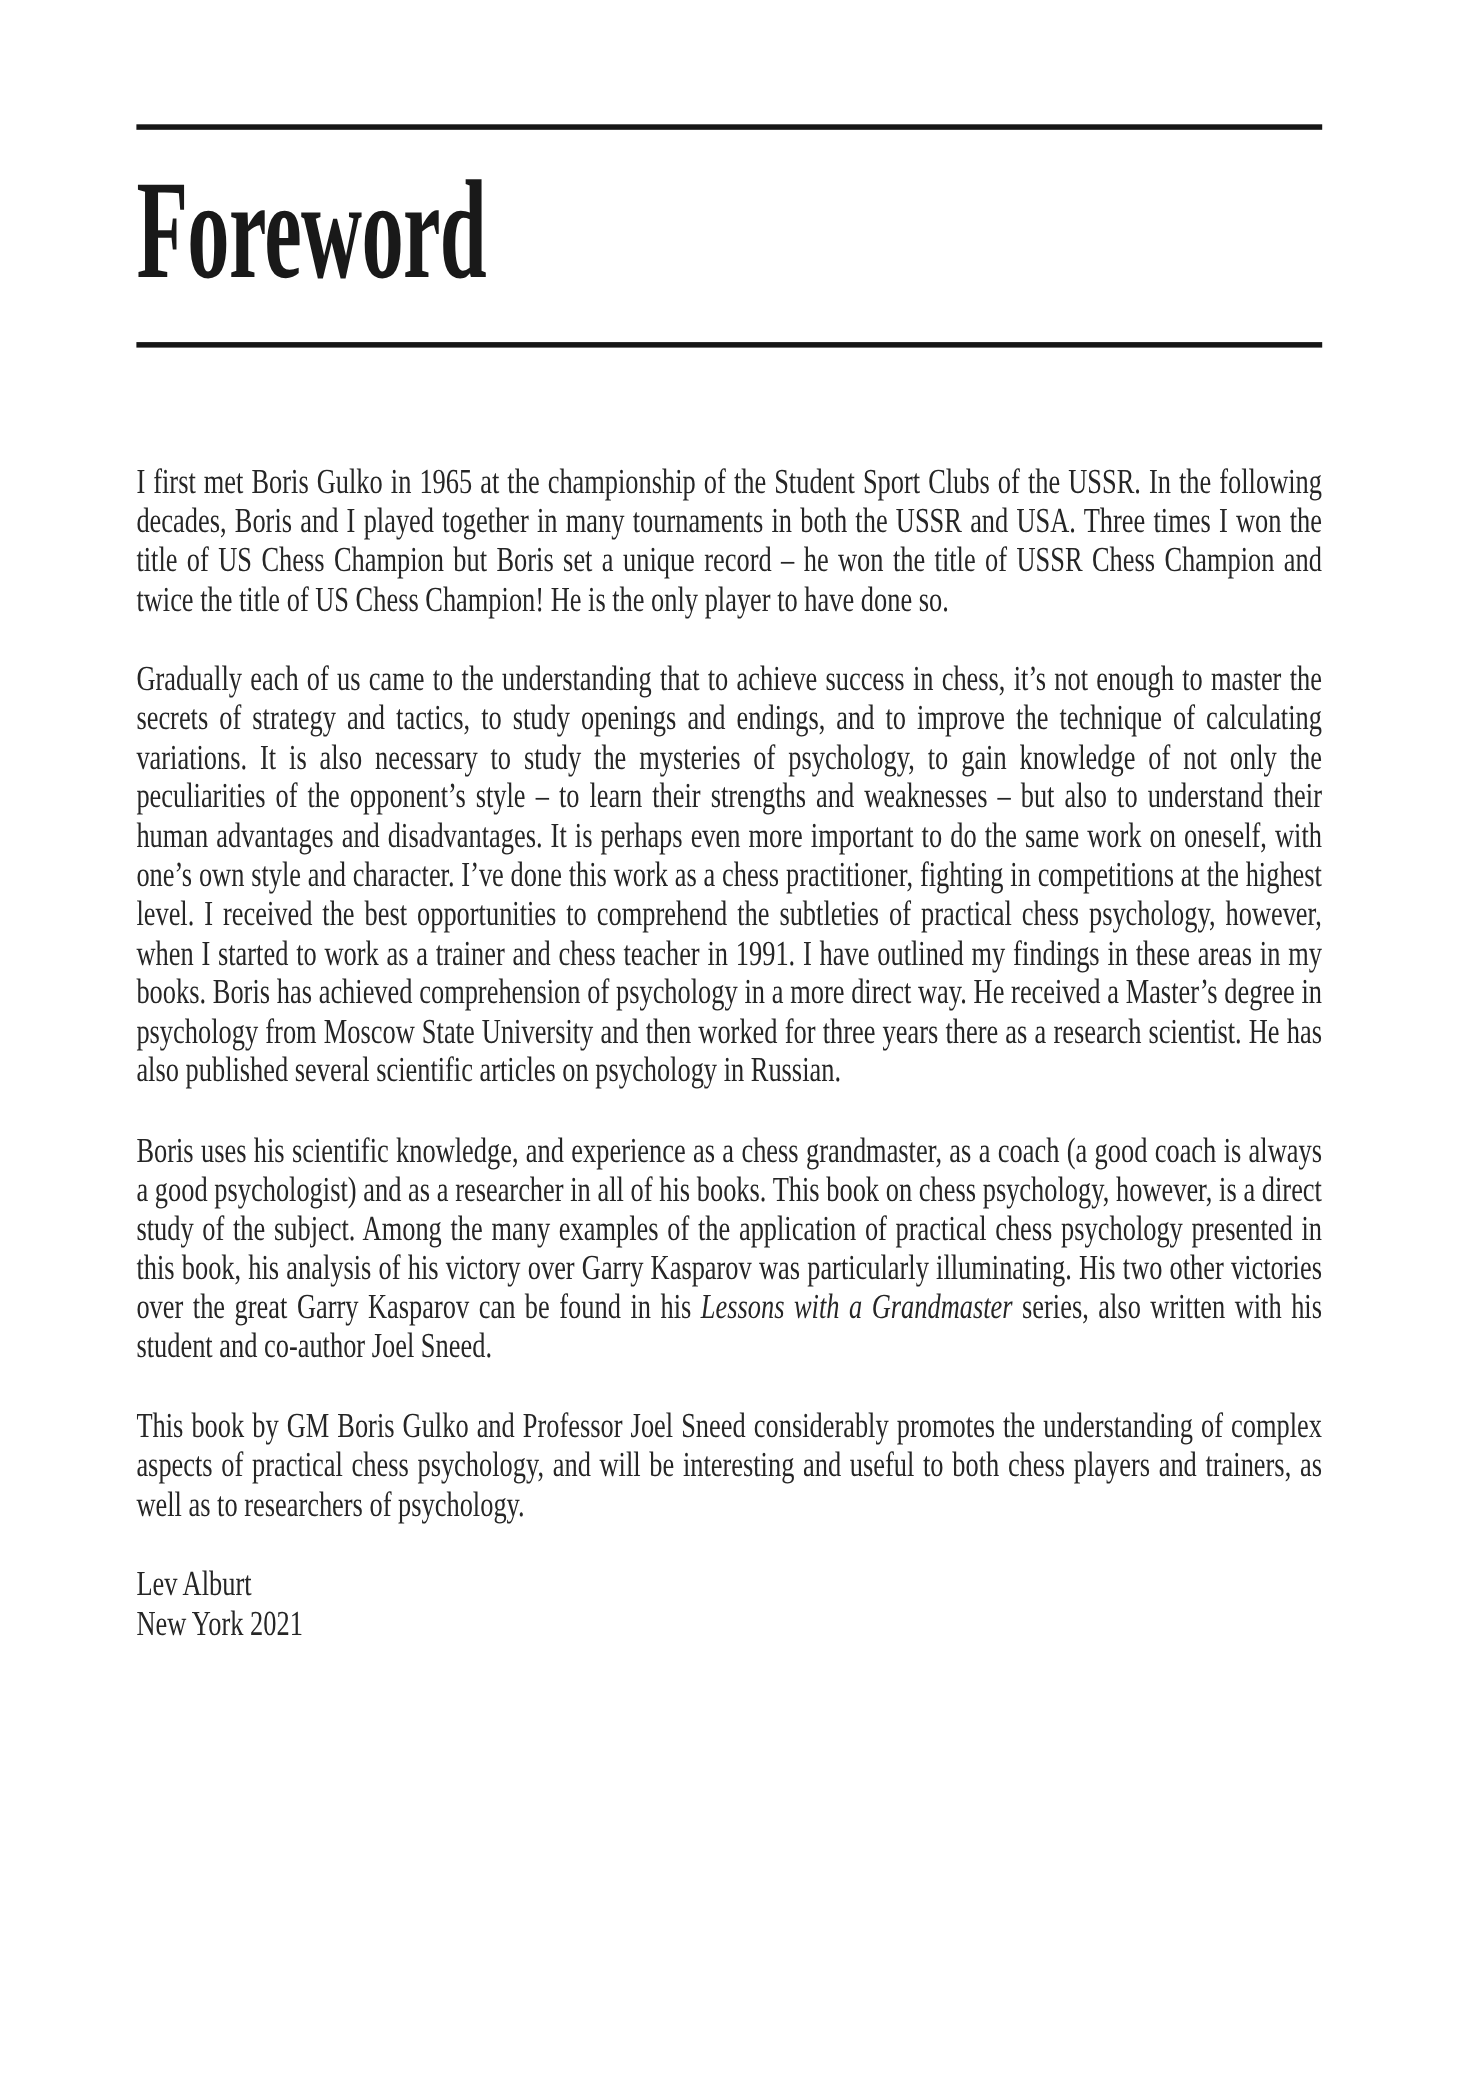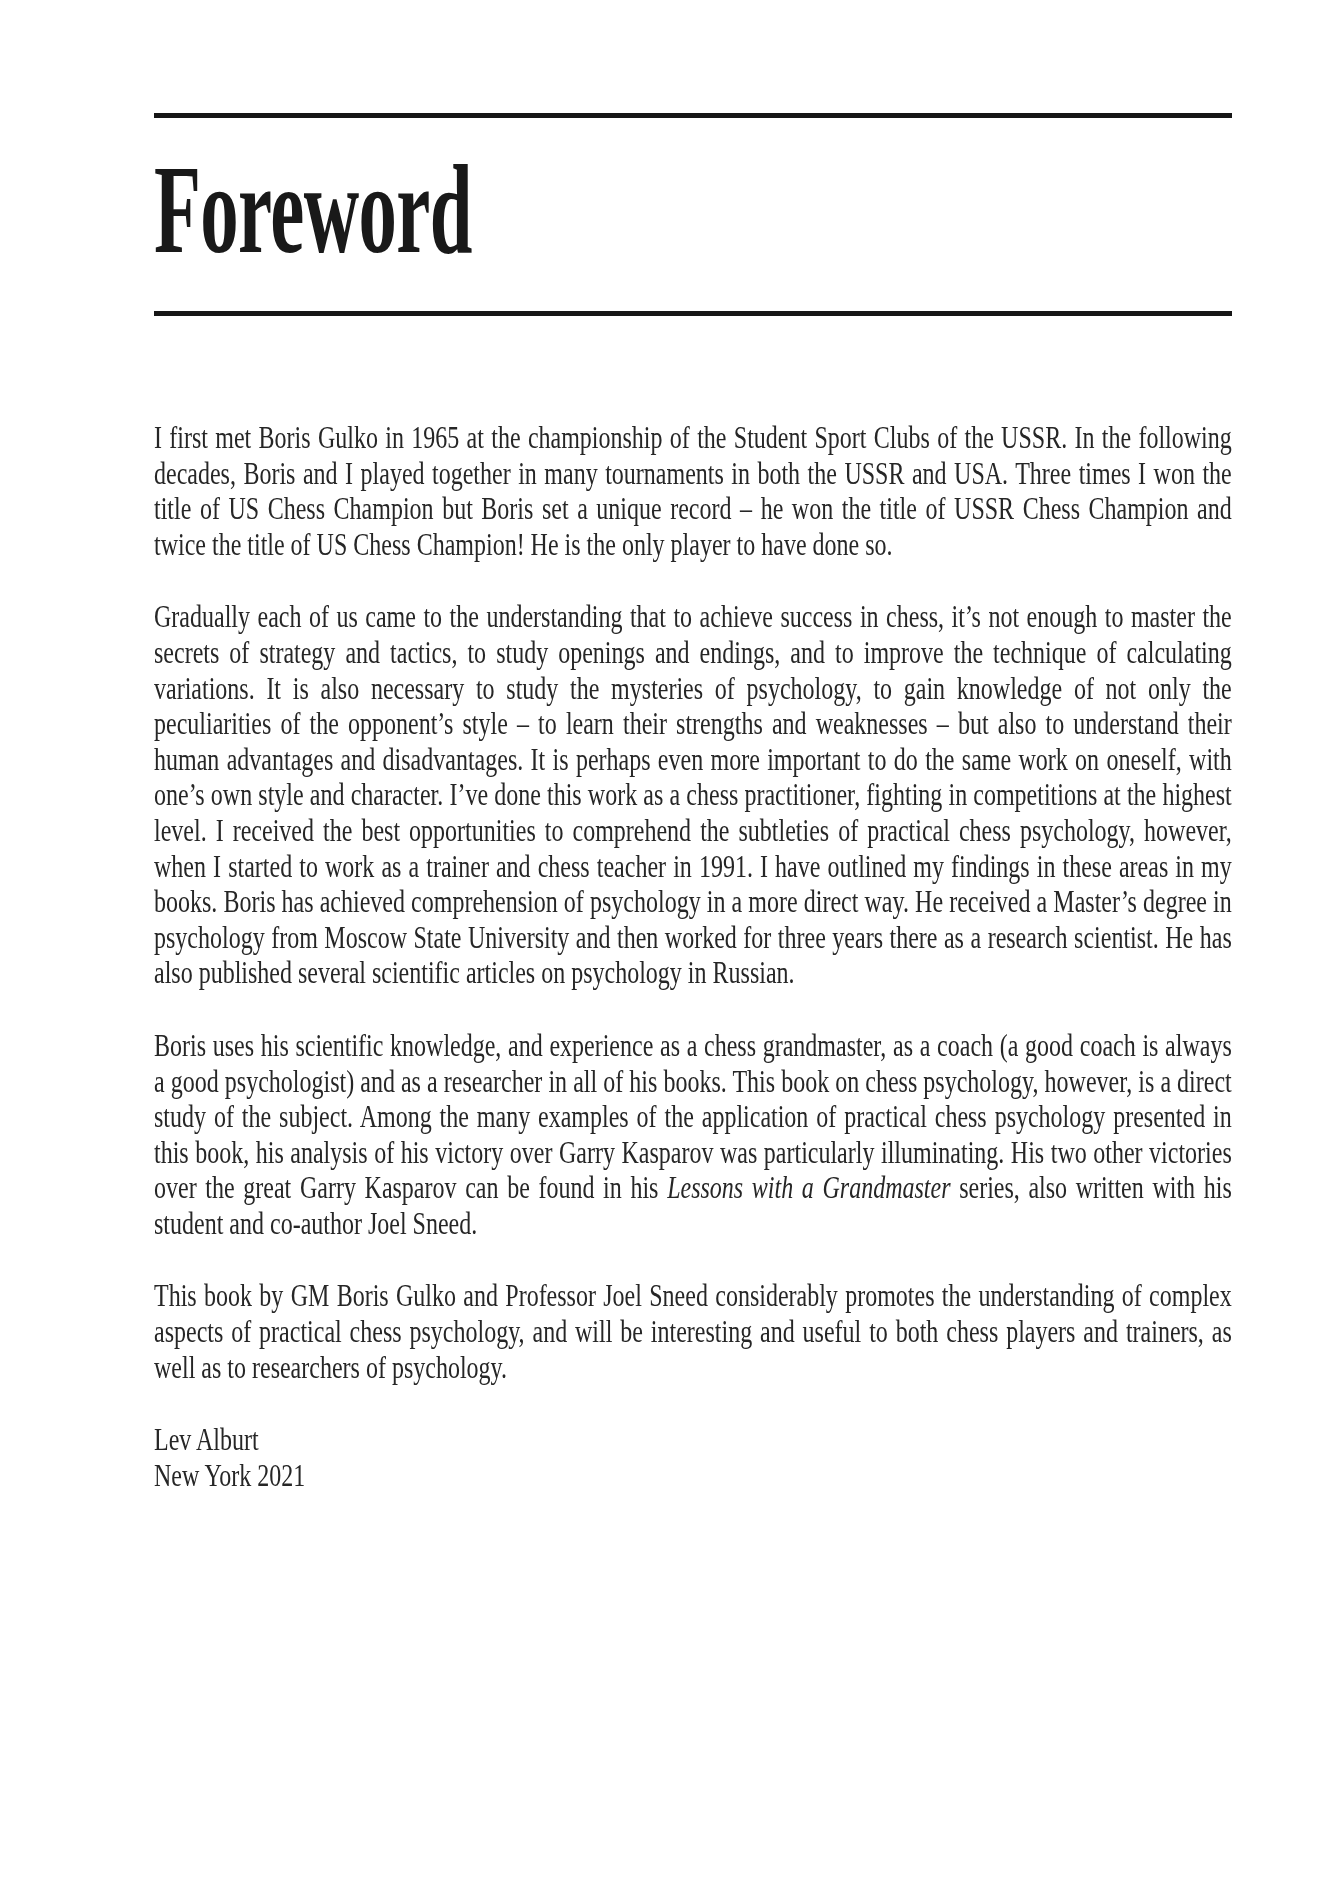--- a/index.html
+++ b/index.html
@@ -10,21 +10,21 @@
   .page {
     position: relative;
     width: 1339px;
     height: 1890px;
     background: #ffffff;
     overflow: hidden;
     font-family: "Liberation Serif", serif;
   }
   .content {
     position: absolute;
-    left: 154px;
+    left: 124px;
     top: 0;
     width: 1078px;
   }
   .rule {
     height: 5px;
     background: #161616;
   }
   .rule-top { margin-top: 113px; }
   .rule-bottom { margin-top: 38px; }
   .page-title {

